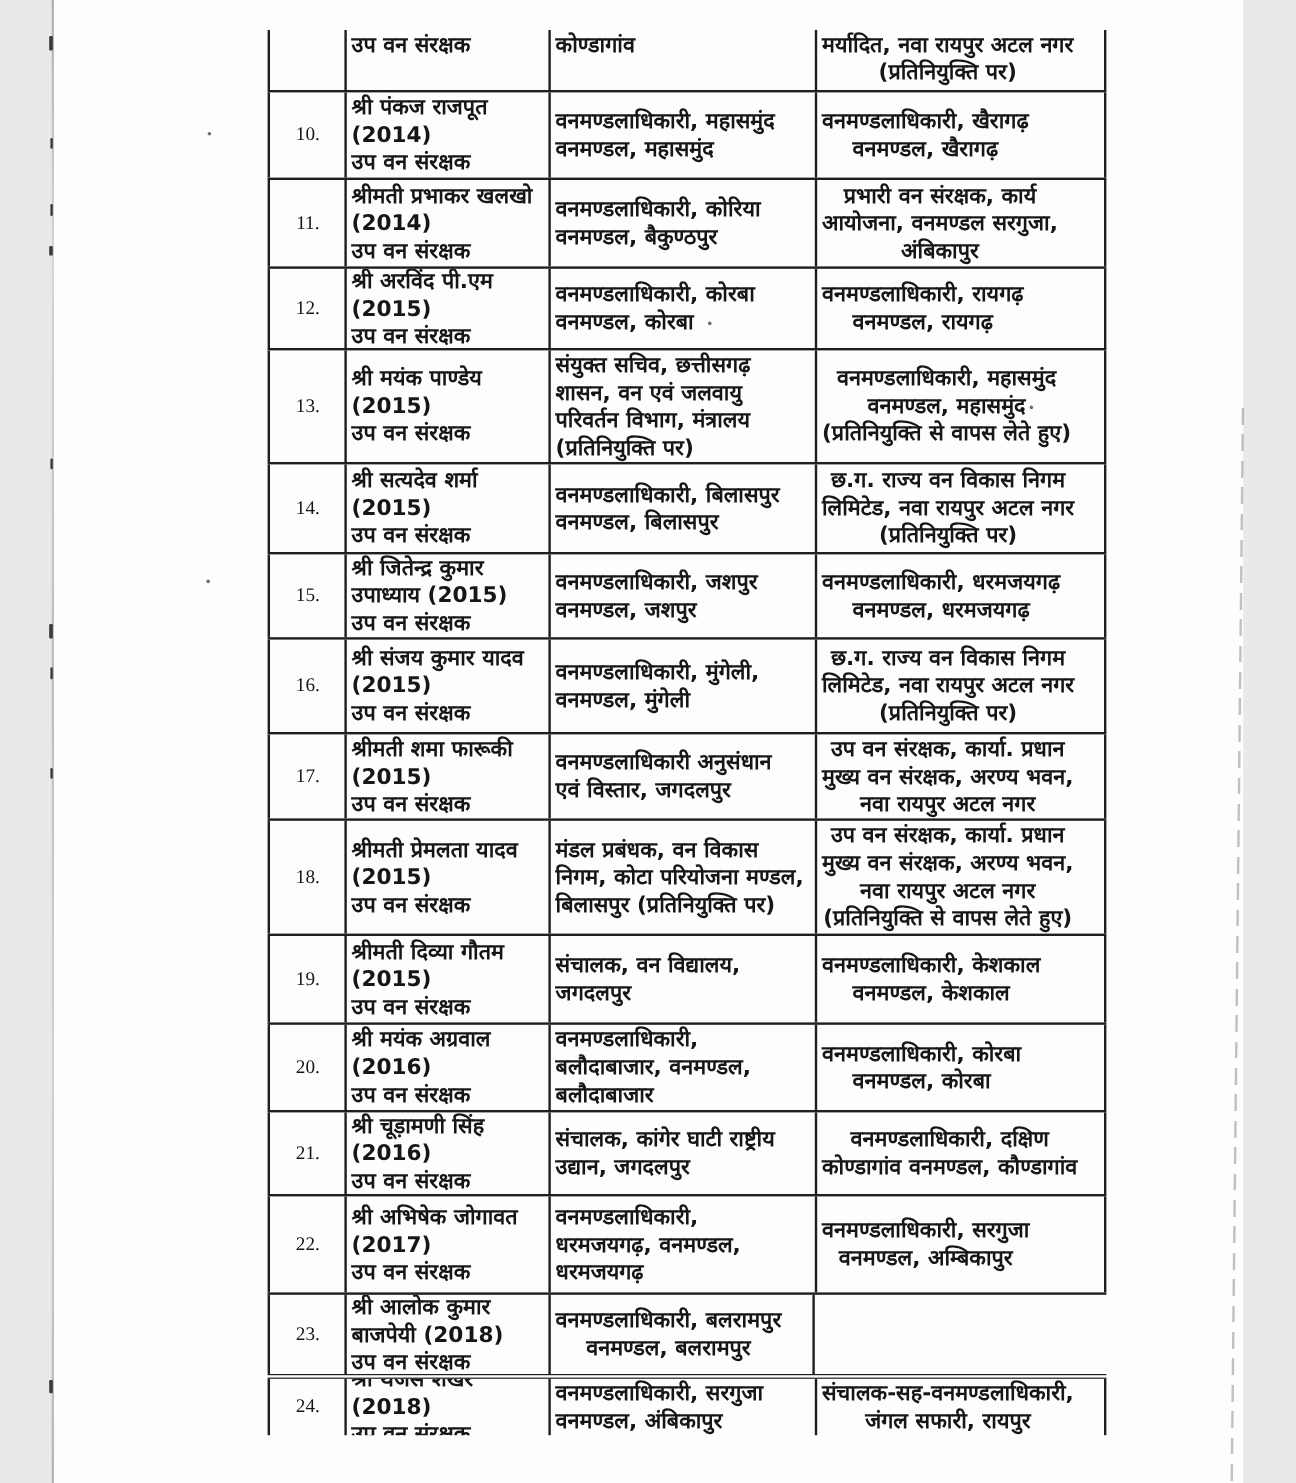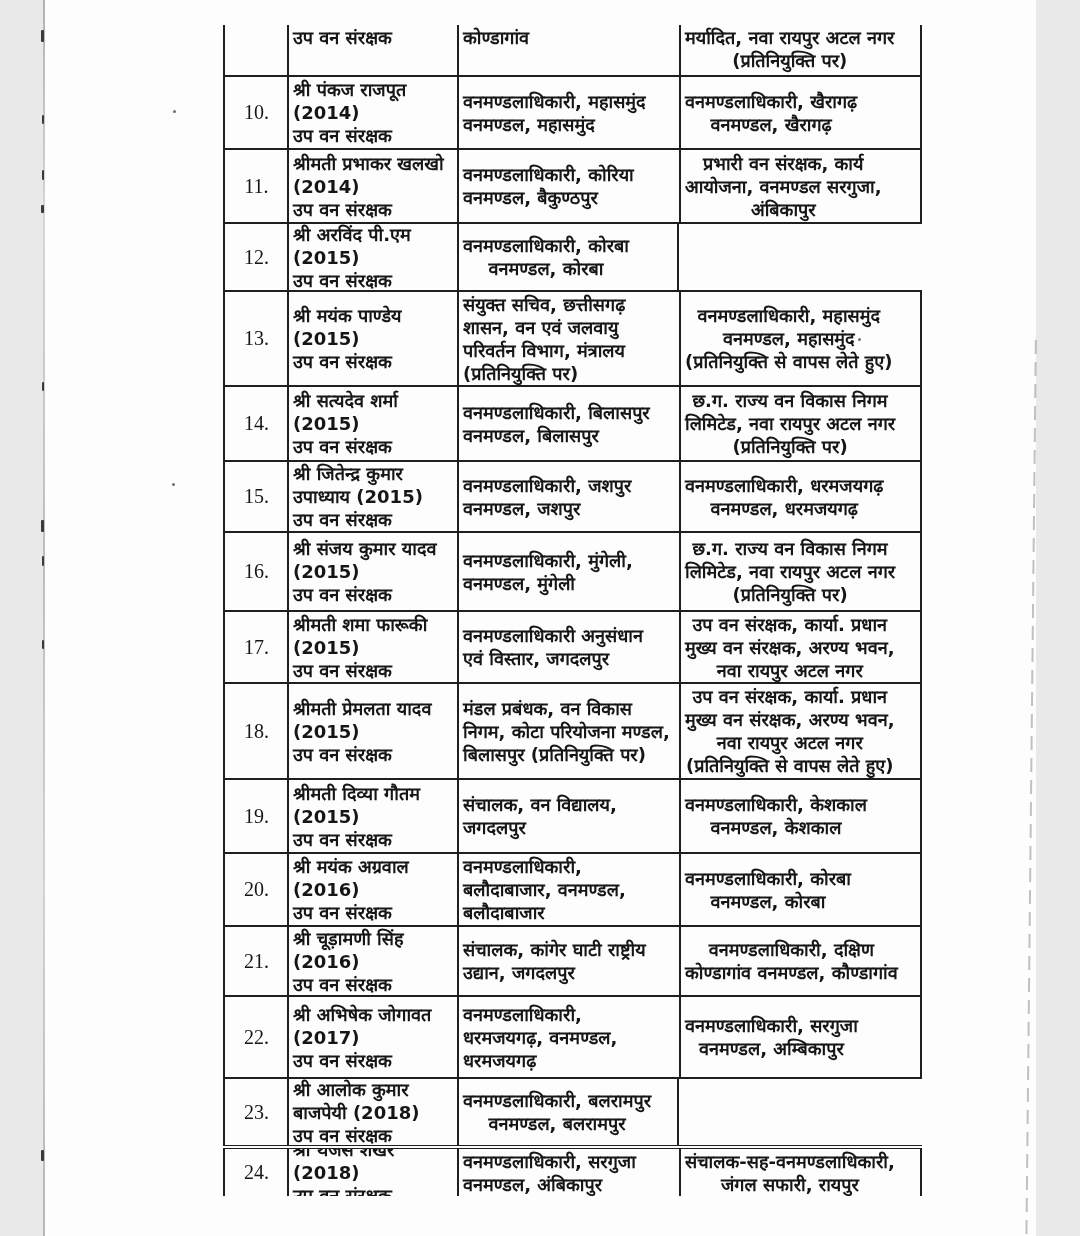--- a/index.html
+++ b/index.html
@@ -48,21 +48,21 @@
   .cell:last-child{border-right:2px solid #1f1f1f;text-align:center;}
   .row.top-align .cell{align-items:flex-start;}
   .txt{
     white-space:pre-line;
     font-size:18px;line-height:23px;font-weight:600;
     letter-spacing:0;
   }
   .c-serial{justify-content:center;}
   .c-serial .txt{
     font-family:"Liberation Serif","DejaVu Serif",serif;
-    font-size:20px;font-weight:500;
+    font-size:16px;font-weight:500;
   }
 </style>
 </head>
 <body>
 
 <div class="band left"></div>
 <div class="band right"></div>
 <div class="page-edge-left"></div>
 <div class="page-edge-right"></div>
 
@@ -139,20 +139,24 @@
       </div>
     <div class="cell c-name">
         <span class="txt">श्री अरविंद पी.एम
 (2015)
 उप वन संरक्षक</span>
       </div>
     <div class="cell c-current">
         <span class="txt">वनमण्डलाधिकारी, कोरबा
 वनमण्डल, कोरबा</span>
       </div>
+    <div class="cell c-new">
+        <span class="txt">वनमण्डलाधिकारी, रायगढ़
+वनमण्डल, रायगढ़</span>
+      </div>
   </div>
     <div class="row" style="height: 95px;">
     <div class="cell c-serial">
         <span class="txt">13.</span>
       </div>
     <div class="cell c-name">
         <span class="txt">श्री मयंक पाण्डेय
 (2015)
 उप वन संरक्षक</span>
       </div>

